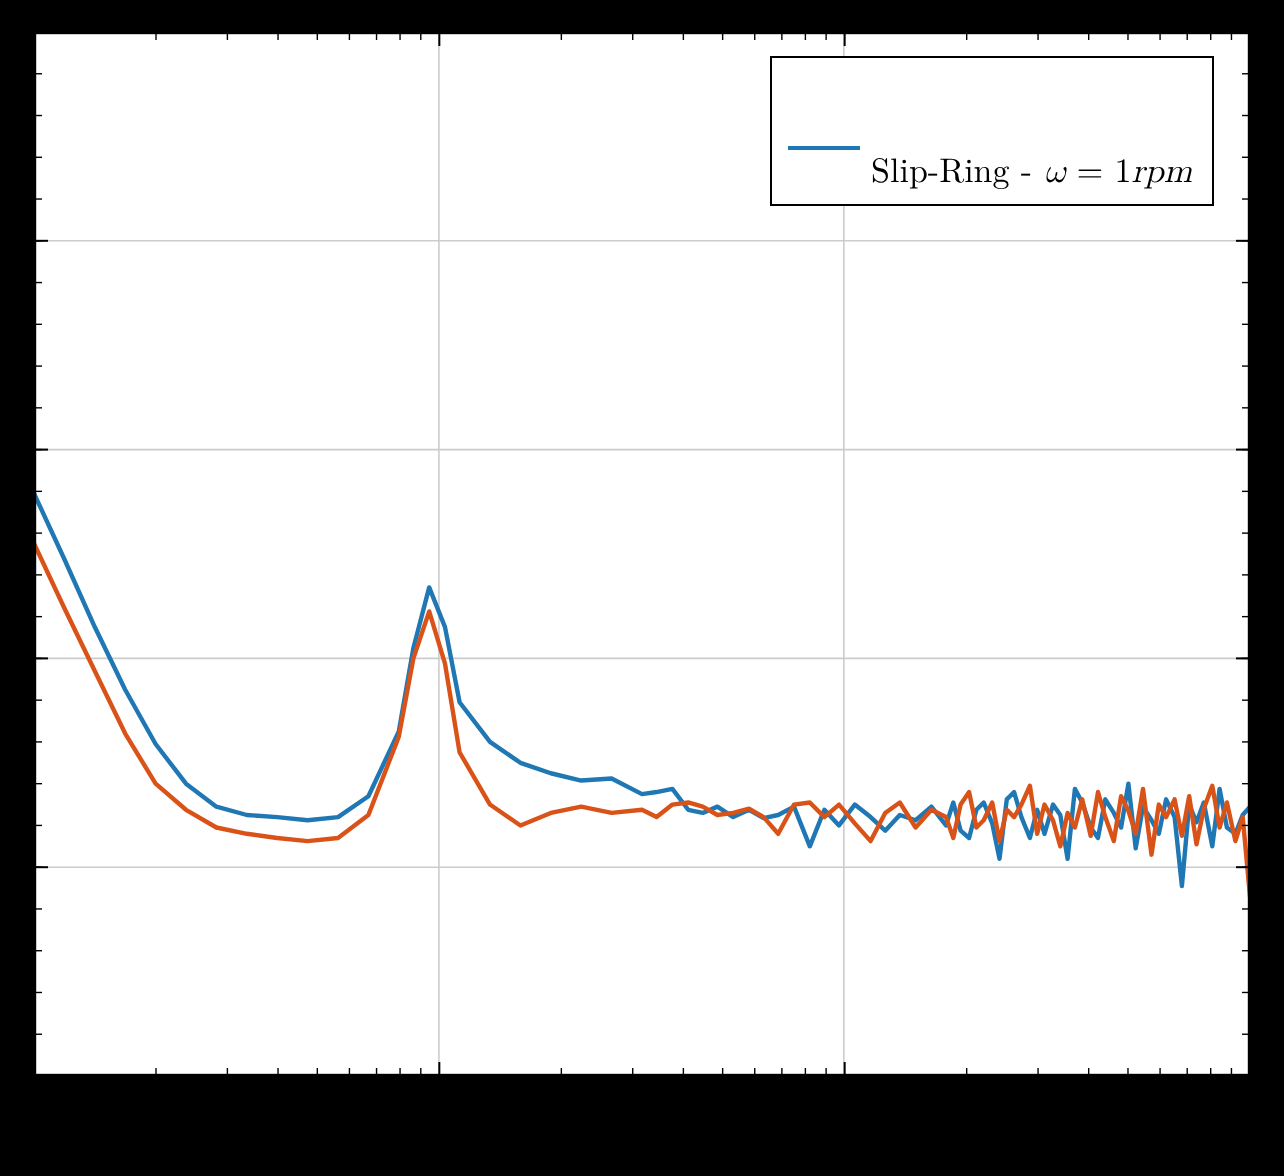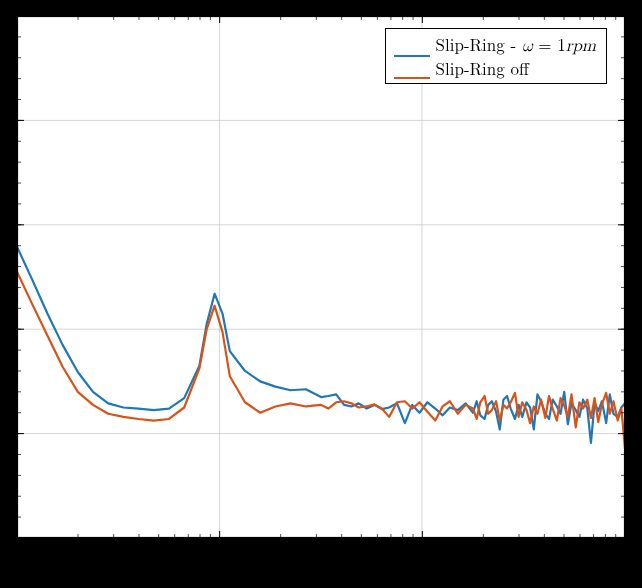--- a/index.html
+++ b/index.html
@@ -31,22 +31,23 @@
     right: 18px;
     top: 12px;
     background: #ffffff;
     border: 1px solid #000000;
     padding: 4px 10px 4px 8px;
     font-size: 17px;
     line-height: 1.3;
   }
   .legend-row {
     display: flex;
-    align-items: flex-end;
+    align-items: flex-start;
     gap: 6px;
+    margin-top: 40px;
   }
   .legend-swatch {
     width: 36px;
     height: 0;
     border-top: 2.2px solid;
   }
   .legend-label {
     white-space: nowrap;
     font-family: "Latin Modern Roman", "Times New Roman", serif;
   }
@@ -197,18 +198,14 @@
         <line x1="608" y1="20.879999999999995" x2="604" y2="20.879999999999995" stroke="#000000" stroke-width="0.7"></line>
       </g>
     <rect x="0.5" y="0.5" width="607" height="521" fill="none" stroke="#000000" stroke-width="1.2"></rect>
   </svg>
 
   <div class="legend">
     <div class="legend-row">
       <span class="legend-swatch" style="border-top-color:#1f77b4"></span>
       <span class="legend-label">Slip-Ring - <i>ω</i> = 1<i>rpm</i></span>
     </div>
-    <div class="legend-row">
-      <span class="legend-swatch" style="border-top-color:#d95319"></span>
-      <span class="legend-label">Slip-Ring off</span>
-    </div>
   </div>
 </div>
 
 </body></html>

